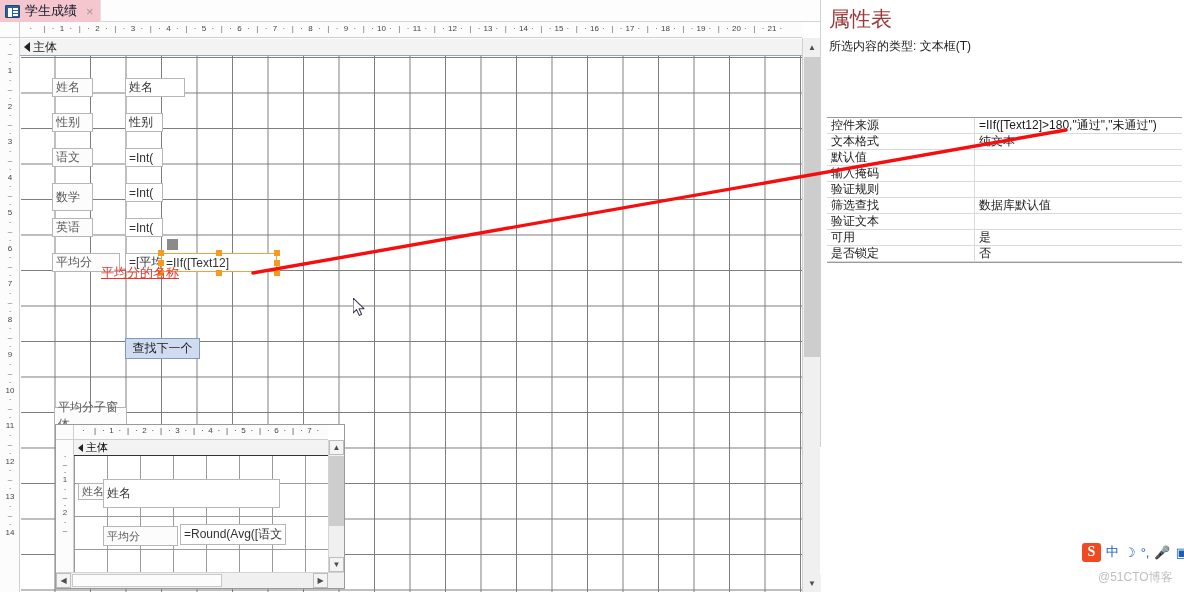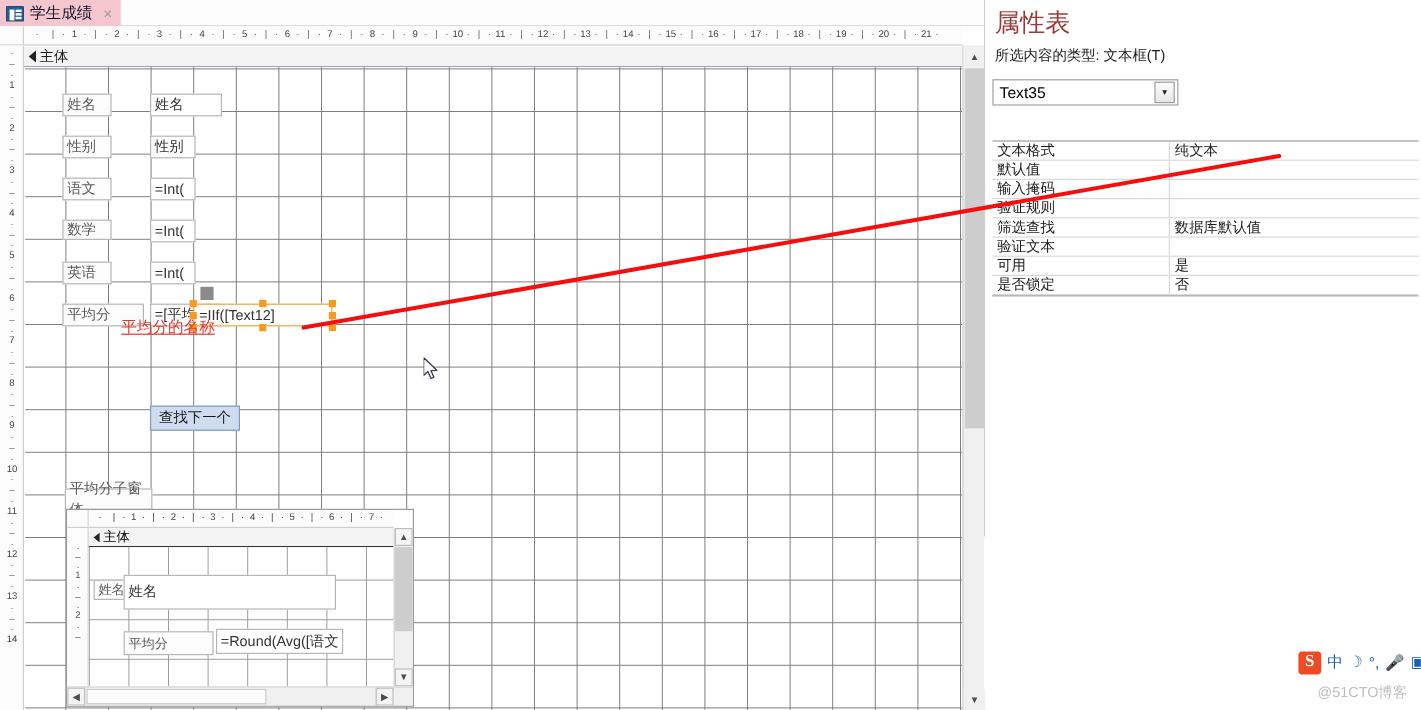--- a/index.html
+++ b/index.html
@@ -383,21 +383,21 @@
     <div class="section-bar">
       <span class="sec-tri"></span>
       <span>主体</span>
     </div>
 
     <div class="grid-canvas">
 
       <div class="ctl lbl" style="left:31px; top:22px; width:41px; height:19px;">姓名</div>
       <div class="ctl lbl" style="left:31px; top:57px; width:41px; height:19px;">性别</div>
       <div class="ctl lbl" style="left:31px; top:92px; width:41px; height:19px;">语文</div>
-      <div class="ctl lbl" style="left:31px; top:127px; width:41px; height:17px;">数学</div>
+      <div class="ctl lbl" style="left:31px; top:127px; width:41px; height:28px;">数学</div>
       <div class="ctl lbl" style="left:31px; top:162px; width:41px; height:19px;">英语</div>
       <div class="ctl lbl" style="left:31px; top:197px; width:68px; height:19px;">平均分</div>
 
       <div class="ctl txt cjk" style="left:104px; top:22px; width:60px; height:19px;">姓名</div>
       <div class="ctl txt cjk" style="left:104px; top:57px; width:38px; height:19px;">性别</div>
       <div class="ctl txt" style="left:104px; top:92px; width:38px; height:19px;">=Int(</div>
       <div class="ctl txt" style="left:104px; top:127px; width:38px; height:19px;">=Int(</div>
       <div class="ctl txt" style="left:104px; top:162px; width:38px; height:19px;">=Int(</div>
       <div class="ctl txt" style="left:104px; top:197px; width:58px; height:19px;">=[平均分</div>
 
@@ -473,27 +473,27 @@
   <svg class="cursor" style="left:353px; top:298px;" width="14" height="20" viewBox="0 0 14 20">
     <polygon points="0,0 0,15 3.6,11.6 6.2,17.4 8.6,16.3 6.1,10.8 11,10.6" fill="#ffffff" stroke="#3a3a50" stroke-width="1.1" stroke-linejoin="round"></polygon>
   </svg>
 
   <div class="propsheet">
     <div class="ps-title">属性表</div>
     <div class="ps-subtitle">
       <span>所选内容的类型: </span><span>文本框(T)</span>
     </div>
 
-    <div class="ps-combo">
-      <span class="val">Text35</span>
-      <span class="arrow">▼</span>
-    </div>
 
 
     <div class="ps-grid" id="ps-grid" style="border-bottom: 1px solid rgb(154, 154, 154);">
+        <div class="ps-row">
+          <div class="name">控件来源</div>
+          <div class="value">=IIf([Text12]&gt;180,"通过","未通过")</div>
+        </div>
         <div class="ps-row">
           <div class="name">文本格式</div>
           <div class="value">纯文本</div>
         </div>
         <div class="ps-row">
           <div class="name">默认值</div>
           <div class="value"></div>
         </div>
         <div class="ps-row">
           <div class="name">输入掩码</div>

